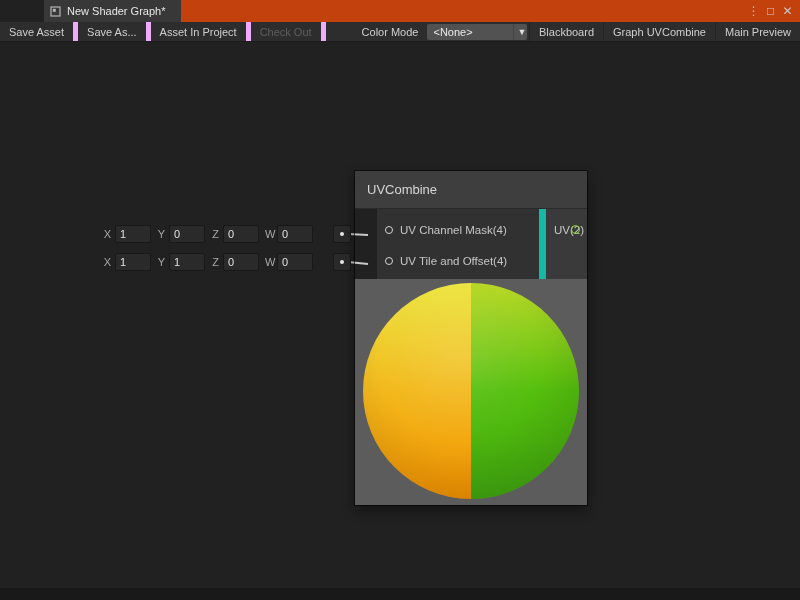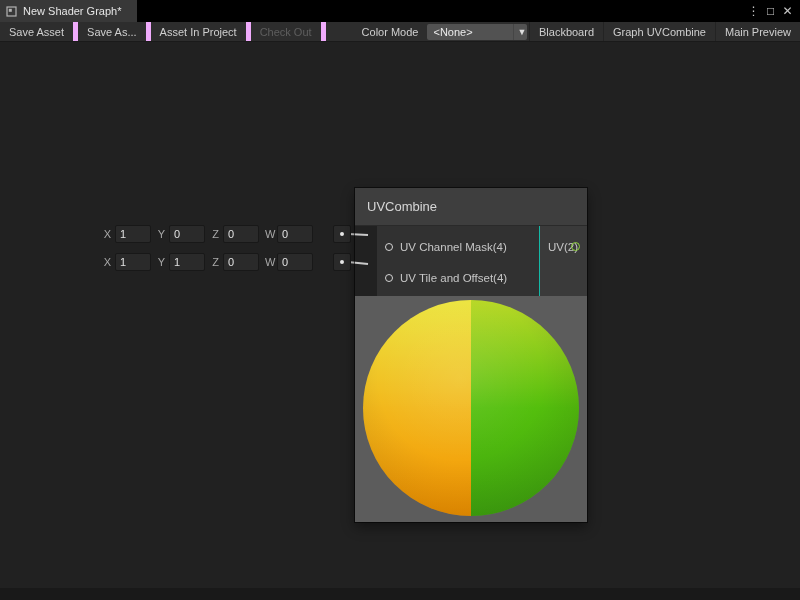--- a/index.html
+++ b/index.html
@@ -1,20 +1,20 @@
 <!DOCTYPE html>
 <html style="--canvas: #212121; --node-header: #3e3e3e; --preview-bg: #5c5c5c; --port-green: #8fd13f; --edge: #c8c8c8; --sphere-left-top: #ece541; --sphere-left-mid: #f2b81c; --sphere-left-bottom: #f49400; --sphere-right-top: #b9d827; --sphere-right-mid: #54bf0d; --sphere-right-bottom: #41a90f;"><head>
 <meta charset="utf-8">
 <style>
   * { box-sizing: border-box; }
   body { margin: 0; background: #191919; font-family: "Liberation Sans", sans-serif; }
   .app { position: relative; width: 800px; height: 600px; overflow: hidden; background: var(--canvas, #212121); }
 
   
-  .titlebar { height: 22px; background: #000000; display: flex; align-items: stretch; }
+  .titlebar { height: 22px; background: #c2410c; display: flex; align-items: stretch; margin-left: 44px; }
   .tab { display: flex; align-items: center; gap: 6px; padding: 0 16px 0 6px; background: #383838; color: #e6e6e6; font-size: 11px; }
   .win-controls { margin-left: auto; display: flex; align-items: center; color: #c8c8c8; font-size: 12px; padding-right: 4px; }
   .win-controls span { width: 17px; text-align: center; cursor: default; }
 
   
   .toolbar { height: 20px; background: #2d2d2d; display: flex; align-items: stretch; font-size: 11px; color: #cfcfcf; border-bottom: 1px solid #1a1a1a; }
   .tbtn { display: flex; align-items: center; padding: 0 9px; border-right: 5px solid #f0abfc; white-space: nowrap; }
   .tbtn.disabled { color: #5e5e5e; }
   .cm-label { display: flex; align-items: center; margin-left: 32px; padding: 0 4px; }
   .dropdown { display: flex; align-items: center; justify-content: space-between; width: 100px; height: 16px; align-self: center; margin-left: 5px; background: #525252; border-radius: 2px; padding: 0 0 0 6px; color: #ebebeb; gap: 40px; }
@@ -28,27 +28,27 @@
   .edges { position: absolute; inset: 0; pointer-events: none; }
 
   
   .vec-row { position: absolute; display: flex; align-items: center; height: 20px; }
   .vec-row .lbl { color: #a8a8a8; font-size: 11px; width: 9px; margin-right: 3px; text-align: center; }
   .vec-row input { width: 36px; height: 18px; background: #2a2a2a; border: 1px solid #181818; border-radius: 2px; color: #e0e0e0; font-size: 11px; padding: 0 4px; margin-right: 6px; font-family: inherit; }
   .connector { position: relative; width: 18px; height: 18px; margin-left: 14px; background: #2a2a2a; border: 1px solid #181818; border-radius: 2px; }
   .connector::after { content: ""; position: absolute; left: 50%; top: 50%; transform: translate(-50%,-50%); width: 4px; height: 4px; border-radius: 50%; background: #e8e8e8; }
 
   
-  .node { position: absolute; left: 355px; top: 146px; width: 232px; outline: 1px solid rgba(0,0,0,.55); box-shadow: 0 5px 12px rgba(0,0,0,.45); font-size: 11.5px; }
+  .node { position: absolute; left: 355px; top: 129px; width: 232px; outline: 1px solid rgba(0,0,0,.55); box-shadow: 0 5px 12px rgba(0,0,0,.45); font-size: 11.5px; }
   .node-header { height: 38px; background: var(--node-header, #3e3e3e); color: #d6d6d6; font-size: 13px; display: flex; align-items: center; padding-left: 12px; border-bottom: 1px solid #2a2a2a; }
   .node-ports { height: 70px; display: flex; margin-left: 22px; }
   .ports-in { width: 162px; background: #313131; padding-top: 5px; }
   .port-row { height: 31px; display: flex; align-items: center; color: #c6c6c6; }
   .port-circle { width: 8px; height: 8px; border: 1.5px solid #d4d4d4; border-radius: 50%; margin: 0 7px 0 8px; flex: none; }
-  .ports-out { flex: 1; background: #3a3a3a; border-left: 1px solid #14b8a6; position: relative; padding-top: 5px; }
+  .ports-out { flex: 1; background: #3a3a3a; border-left: 7px solid #14b8a6; position: relative; padding-top: 5px; }
   .out-row { height: 31px; display: flex; align-items: center; padding-left: 8px; color: #c6c6c6; }
   .out-circle { position: absolute; right: 7px; top: 16px; width: 9px; height: 9px; border: 1.5px solid var(--port-green, #8fd13f); border-radius: 50%; }
 
   .node-preview { height: 226px; background: var(--preview-bg, #5c5c5c); position: relative; overflow: hidden; }
   .sphere { position: absolute; left: 8px; top: 4px; width: 216px; height: 216px; border-radius: 50%; overflow: hidden; }
   .half-l { position: absolute; left: 0; top: 0; width: 50%; height: 100%;
             background: linear-gradient(to bottom, var(--sphere-left-top, #ece541) 0%, var(--sphere-left-mid, #f2b81c) 50%, var(--sphere-left-bottom, #f49400) 100%); }
   .half-r { position: absolute; right: 0; top: 0; width: 50%; height: 100%;
             background: linear-gradient(to bottom, var(--sphere-right-top, #b9d827) 0%, var(--sphere-right-mid, #54bf0d) 50%, var(--sphere-right-bottom, #41a90f) 100%); }
   .shade { position: absolute; inset: 0; border-radius: 50%;

